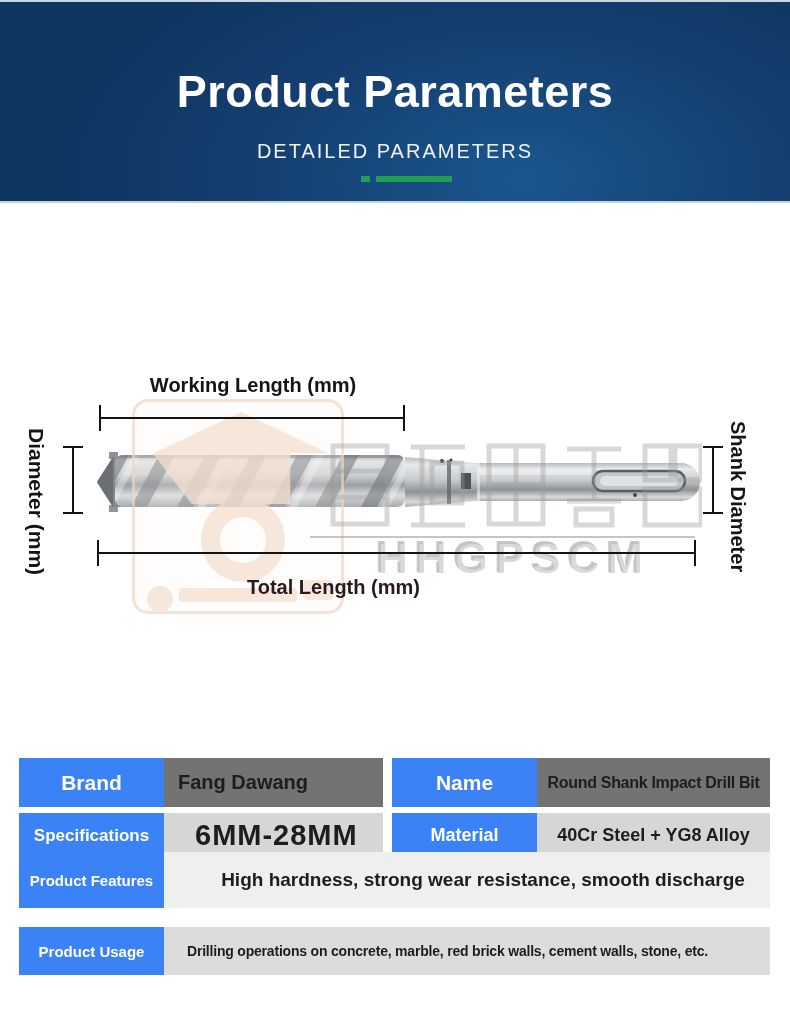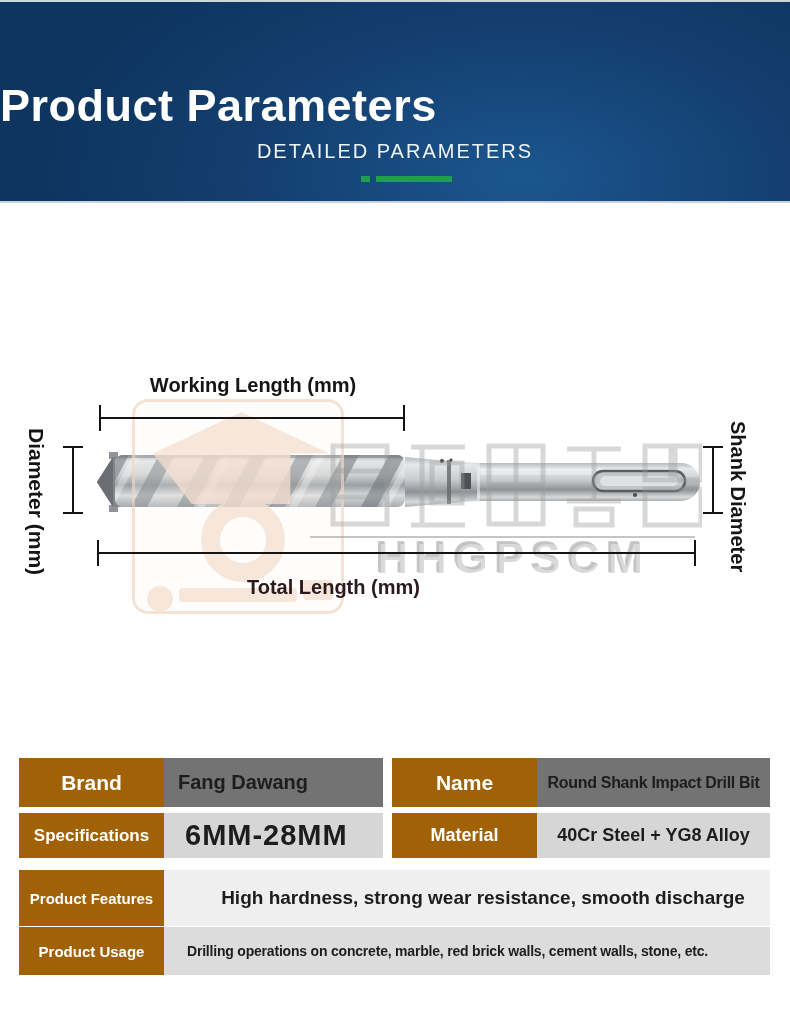--- a/index.html
+++ b/index.html
@@ -3,21 +3,21 @@
 <meta charset="utf-8">
 <style>
   html,body{margin:0;padding:0;background:#ffffff;}
   .canvas{position:relative;width:790px;height:1015px;background:#ffffff;overflow:hidden;
           font-family:"Liberation Sans",sans-serif;}
 
   
   .hero{position:absolute;left:0;top:0;width:790px;height:203px;
         background:radial-gradient(ellipse 60% 130% at 66% 88%, #1b568f 0%, #143f70 55%, #0e3560 100%);
         border-top:2px solid #ccd6dd;border-bottom:2px solid #c6d2dc;box-sizing:border-box;}
-  .hero-title{position:absolute;left:0;top:48px;width:100%;text-align:left;
+  .hero-title{position:absolute;left:0;top:34px;width:100%;text-align:center;
               color:#ffffff;font-size:45px;font-weight:700;letter-spacing:.5px;}
   .hero-sub{position:absolute;left:0;top:138px;width:100%;text-align:center;
             color:#eef3f8;font-size:20px;font-weight:400;letter-spacing:2px;}
   .hero-accent{position:absolute;left:0;top:174px;width:100%;display:flex;justify-content:center;gap:6px;}
   .hero-accent .sq{width:9px;height:6px;background:#1f9e54;margin-left:22px;}
   .hero-accent .bar{width:76px;height:6px;background:#1f9e54;}
 
   
   .diagram{position:absolute;left:0;top:360px;width:790px;height:265px;}
 
@@ -56,33 +56,33 @@
 
   
   .dlabel{position:absolute;color:#151515;font-weight:700;z-index:4;white-space:nowrap;}
   .lbl-working{left:102px;top:14px;width:302px;text-align:center;font-size:20px;}
   .lbl-total{left:247px;top:216px;font-size:20px;color:#2a191f;}
   .lbl-dia{left:24px;top:68px;font-size:21px;writing-mode:vertical-rl;}
   .lbl-shank{left:726px;top:61px;font-size:20px;writing-mode:vertical-rl;}
 
   
   .cell{position:absolute;display:flex;align-items:center;box-sizing:border-box;}
-  .cell.blue{background:#a16207;color:#ffffff;font-weight:700;justify-content:center;text-align:center;}
+  .cell.blue{background:#3b82f6;color:#ffffff;font-weight:700;justify-content:center;text-align:center;}
   .cell.val{color:#1d1d1d;font-weight:700;}
   .r1{top:758px;height:49px;} .r2{top:813px;height:45px;}
-  .r3{top:870px;height:56px;} .r4{top:927px;height:48px;}
+  .r3{top:852px;height:56px;} .r4{top:927px;height:48px;}
   .c-lblue{left:19px;width:145px;} .c-lval{left:164px;width:219px;}
   .c-rblue{left:392px;width:145px;} .c-rval{left:537px;width:233px;}
   .c-wide{left:164px;width:606px;}
   .bg-a{background:#737373;} .bg-b{background:#d6d6d6;} .bg-c{background:#efefef;} .bg-d{background:#dcdcdc;}
   .t-brand{font-size:21px;} .t-name{font-size:21px;} .t-specs{font-size:17px;} .t-mat{font-size:18px;}
   .t-feat{font-size:15px;} .t-use{font-size:15px;}
   .v-brand{font-size:20px;padding-left:14px;}
   .v-name{font-size:16px;letter-spacing:-.3px;justify-content:center;}
-  .v-specs{font-size:29px;font-weight:400;color:#404040;letter-spacing:1px;padding-left:21px;}
+  .v-specs{font-size:29px;font-weight:400;color:#404040;letter-spacing:1px;padding-left:31px;}
   .v-mat{font-size:18px;justify-content:center;}
   .v-feat{font-size:19px;justify-content:center;padding-left:32px;}
   .v-use{font-size:14px;letter-spacing:-.2px;padding-left:23px;}
 </style>
 </head>
 <body>
 
 <div class="canvas">
 
   <section class="hero">

